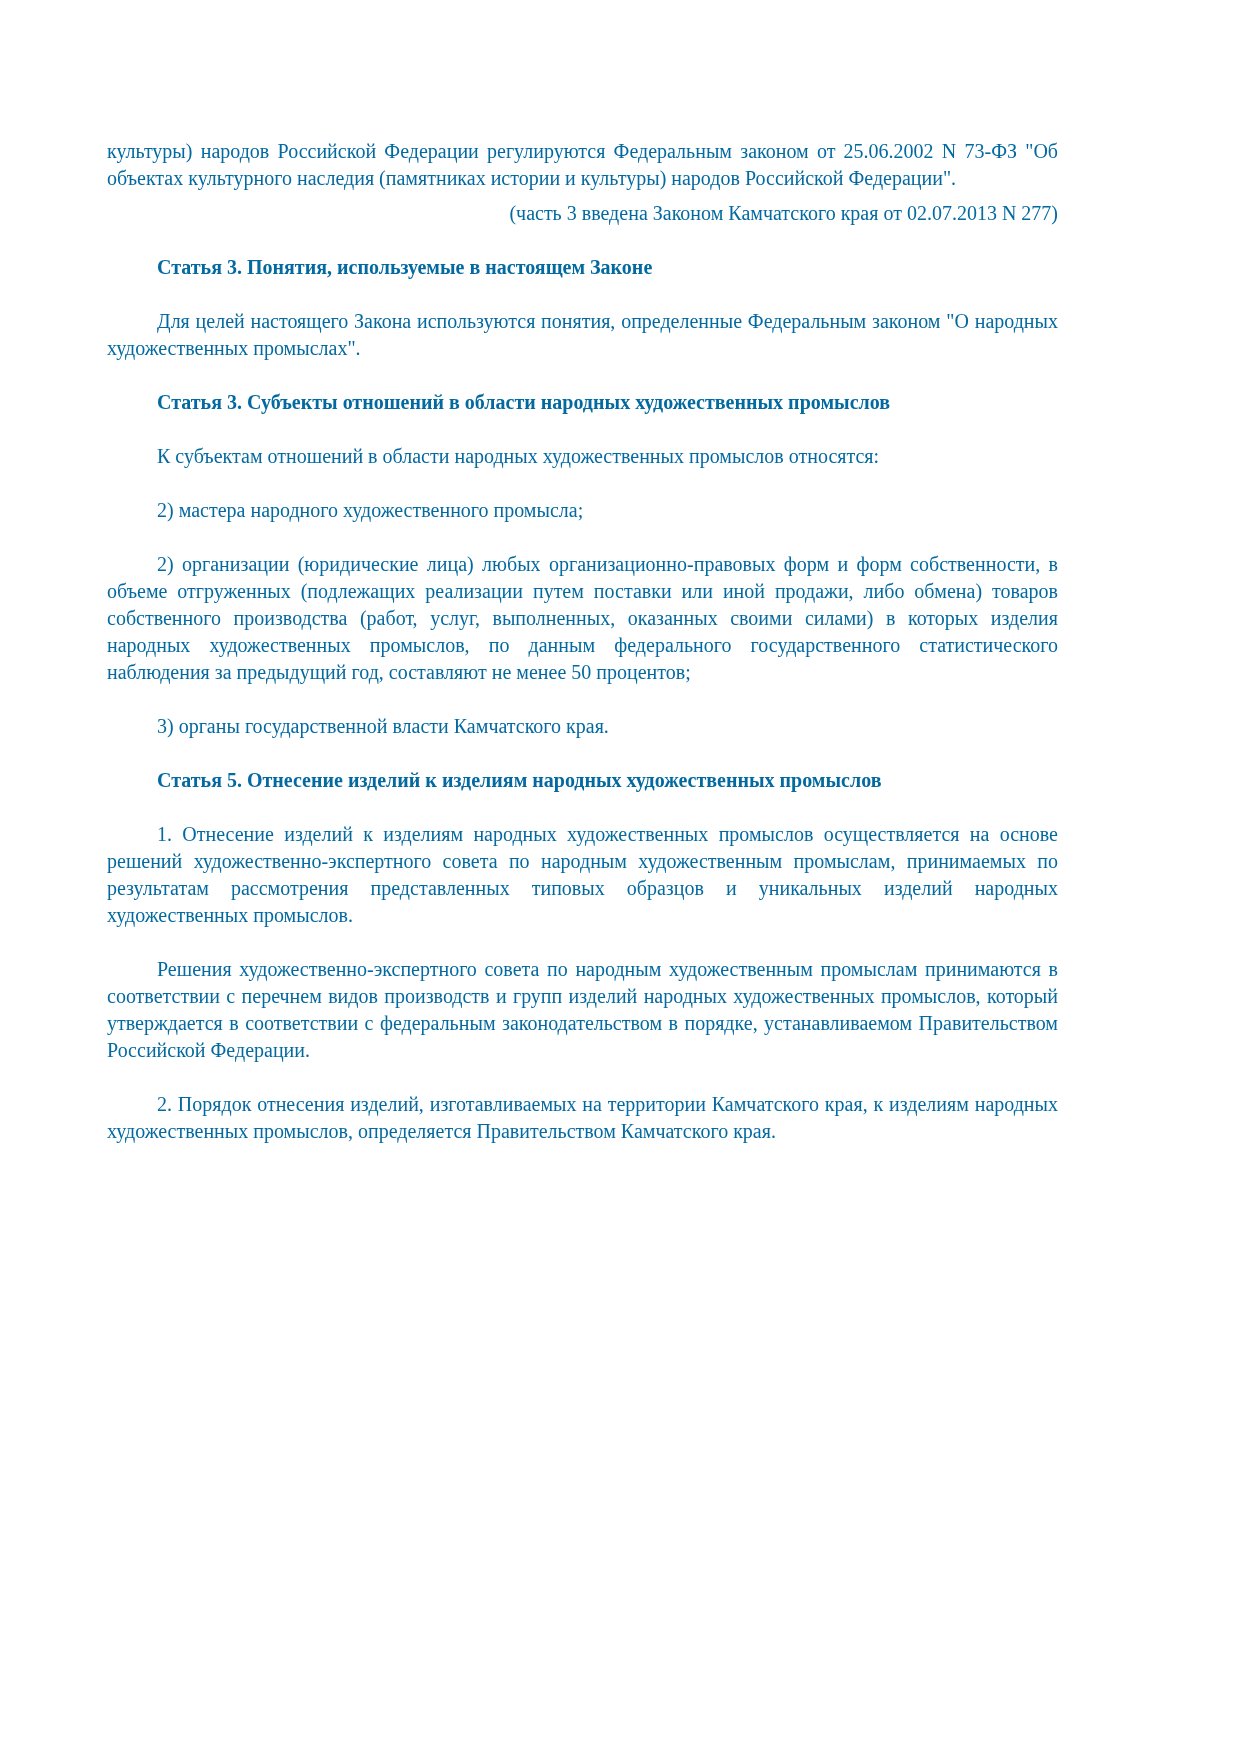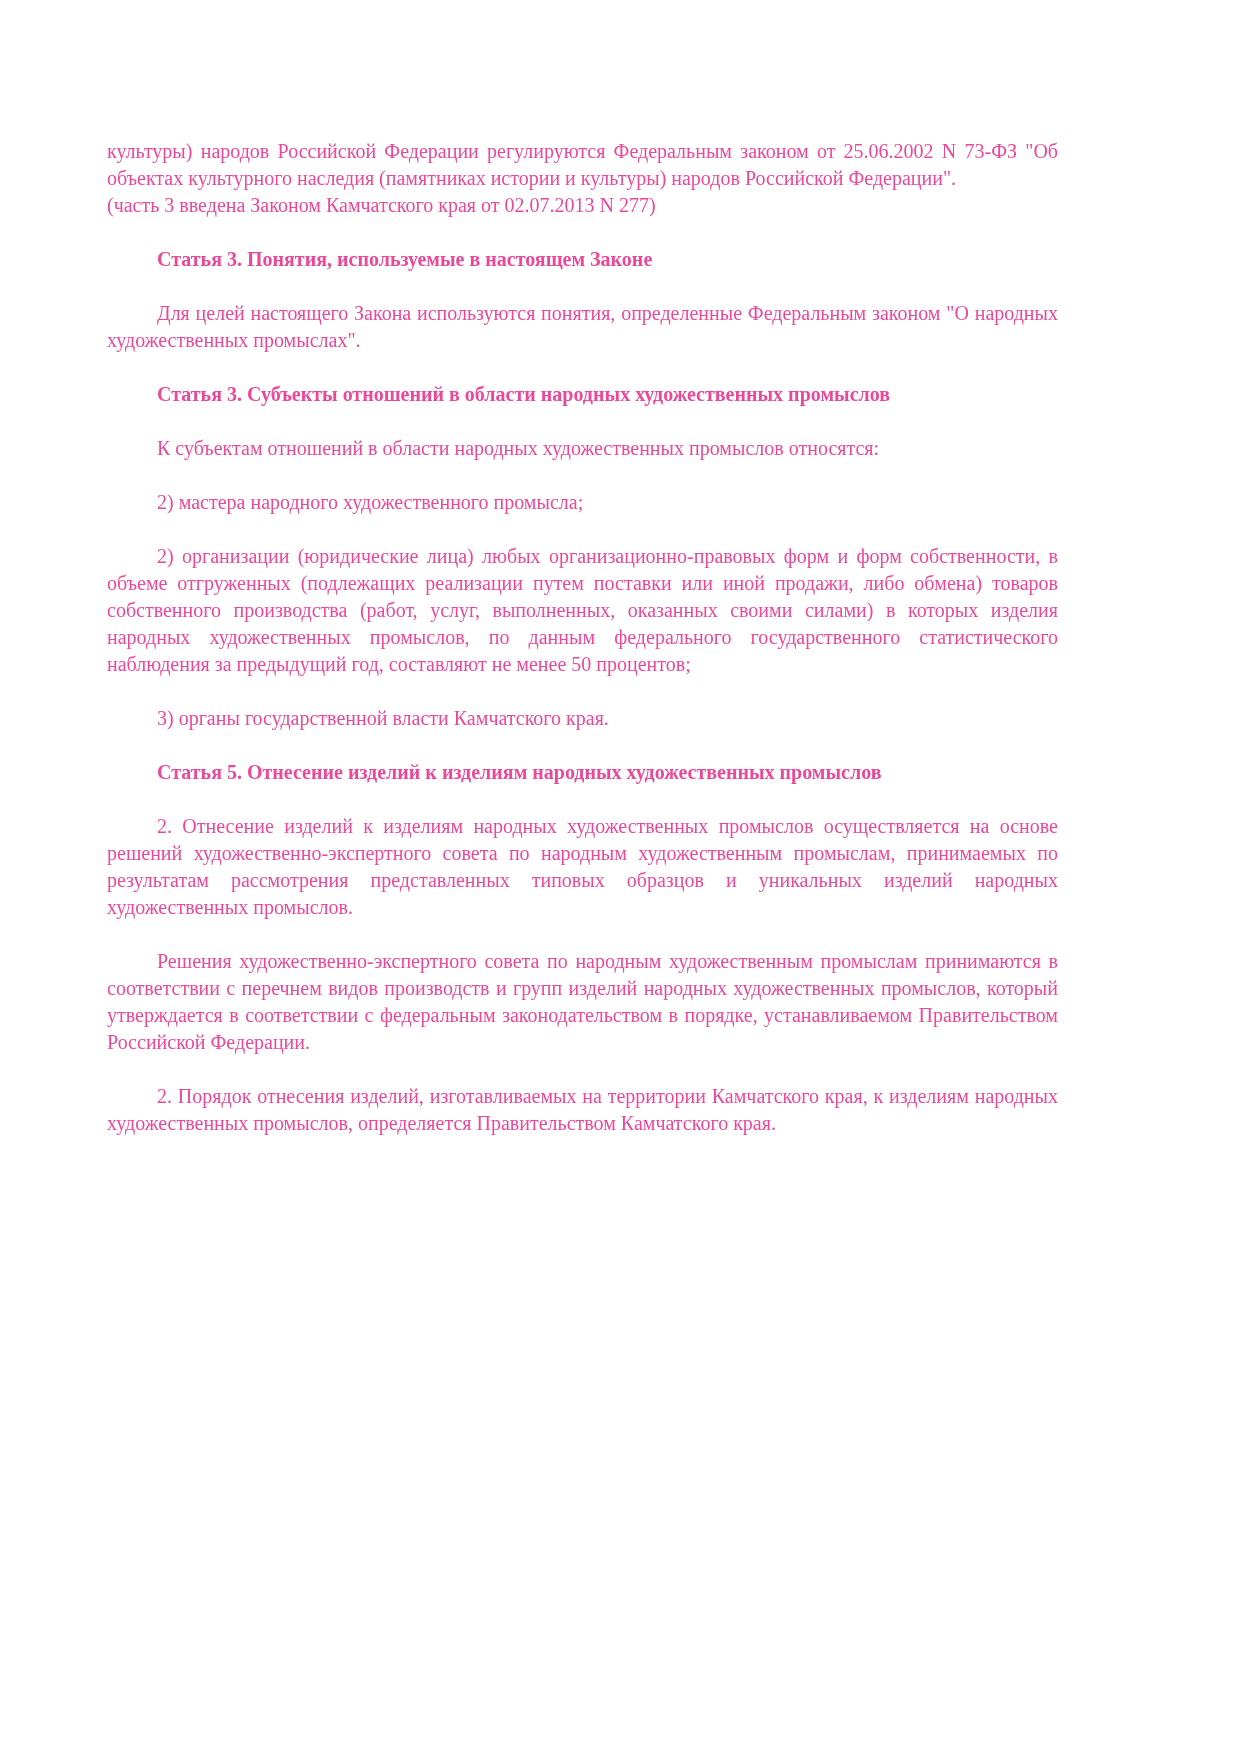--- a/index.html
+++ b/index.html
@@ -7,36 +7,36 @@
     padding: 0;
     background: #ffffff;
   }
   .page {
     position: relative;
     width: 1240px;
     height: 1754px;
     box-sizing: border-box;
     padding: 138px 182px 36px 107px;
     background: #ffffff;
-    color: #ec4899;
+    color: #0369a1;
     font-family: "Liberation Serif", "DejaVu Serif", serif;
     font-size: 20px;
     line-height: 27px;
     overflow: hidden;
   }
   .page p {
     margin: 27px 0 0 0;
     text-align: justify;
   }
   .page > p:first-child {
     margin-top: 0;
   }
   p.p-note {
-    margin-top: 0;
-    text-align: left;
+    margin-top: 8px;
+    text-align: right;
   }
   p.p-ind {
     text-indent: 50px;
   }
   p.p-head {
     font-weight: bold;
     text-indent: 50px;
     margin-bottom: 27px;
   }
 </style>
@@ -47,16 +47,16 @@
   <p class="p-body">культуры) народов Российской Федерации регулируются Федеральным законом от 25.06.2002 N 73-ФЗ "Об объектах культурного наследия (памятниках истории и культуры) народов Российской Федерации".</p>
   <p class="p-note">(часть 3 введена Законом Камчатского края от 02.07.2013 N 277)</p>
   <p class="p-head">Статья 3. Понятия, используемые в настоящем Законе</p>
   <p class="p-ind">Для целей настоящего Закона используются понятия, определенные Федеральным законом "О народных художественных промыслах".</p>
   <p class="p-head">Статья 3. Субъекты отношений в области народных художественных промыслов</p>
   <p class="p-ind">К субъектам отношений в области народных художественных промыслов относятся:</p>
   <p class="p-ind">2) мастера народного художественного промысла;</p>
   <p class="p-ind">2) организации (юридические лица) любых организационно-правовых форм и форм собственности, в объеме отгруженных (подлежащих реализации путем поставки или иной продажи, либо обмена) товаров собственного производства (работ, услуг, выполненных, оказанных своими силами) в которых изделия народных художественных промыслов, по данным федерального государственного статистического наблюдения за предыдущий год, составляют не менее 50 процентов;</p>
   <p class="p-ind">3) органы государственной власти Камчатского края.</p>
   <p class="p-head">Статья 5. Отнесение изделий к изделиям народных художественных промыслов</p>
-  <p class="p-ind">2. Отнесение изделий к изделиям народных художественных промыслов осуществляется на основе решений художественно-экспертного совета по народным художественным промыслам, принимаемых по результатам рассмотрения представленных типовых образцов и уникальных изделий народных художественных промыслов.</p>
+  <p class="p-ind">1. Отнесение изделий к изделиям народных художественных промыслов осуществляется на основе решений художественно-экспертного совета по народным художественным промыслам, принимаемых по результатам рассмотрения представленных типовых образцов и уникальных изделий народных художественных промыслов.</p>
   <p class="p-ind">Решения художественно-экспертного совета по народным художественным промыслам принимаются в соответствии с перечнем видов производств и групп изделий народных художественных промыслов, который утверждается в соответствии с федеральным законодательством в порядке, устанавливаемом Правительством Российской Федерации.</p>
   <p class="p-ind">2. Порядок отнесения изделий, изготавливаемых на территории Камчатского края, к изделиям народных художественных промыслов, определяется Правительством Камчатского края.</p>
 </div>
 
 </body></html>

